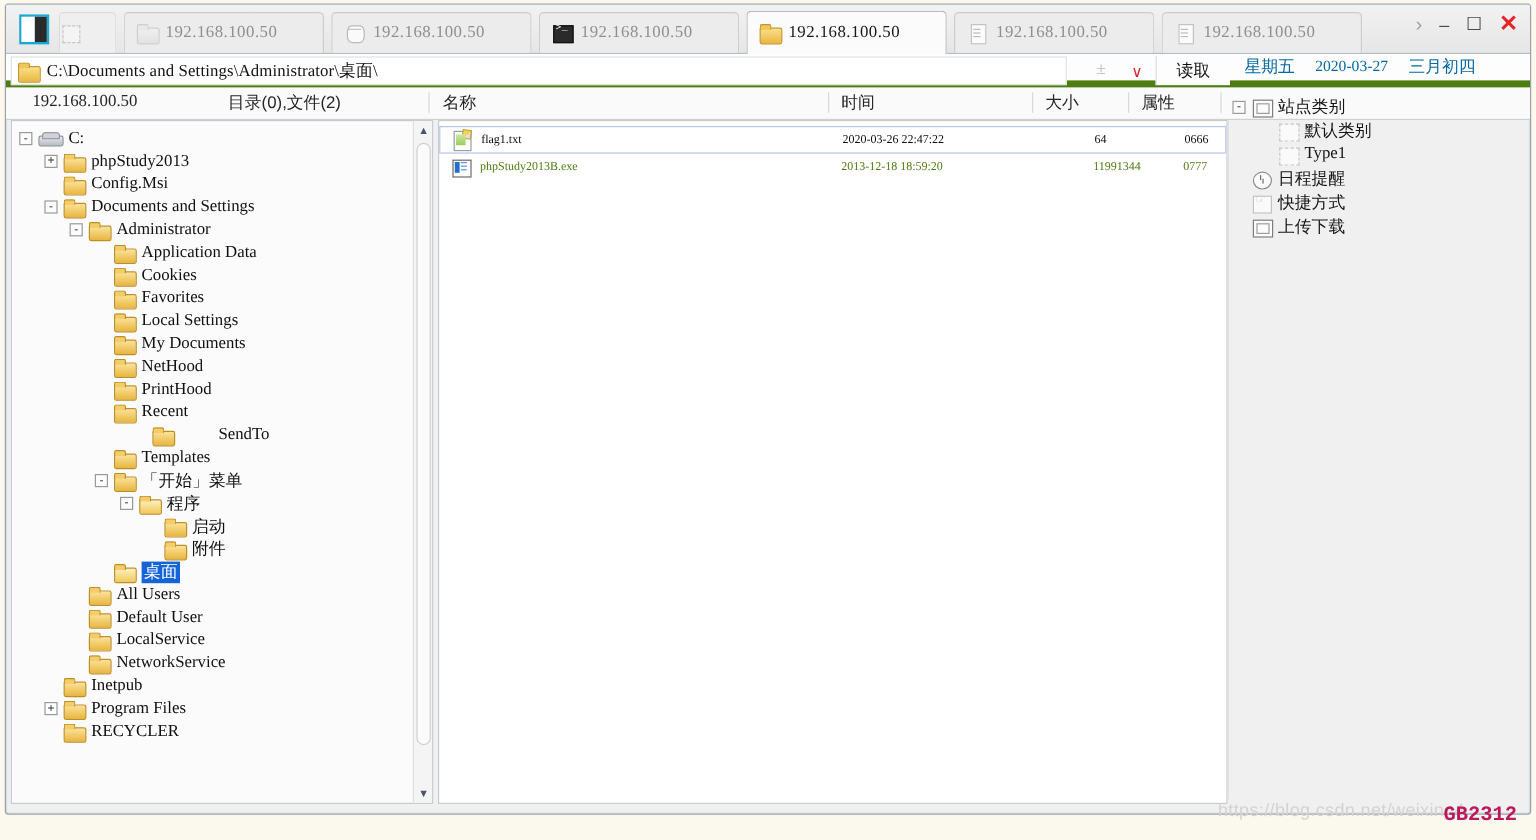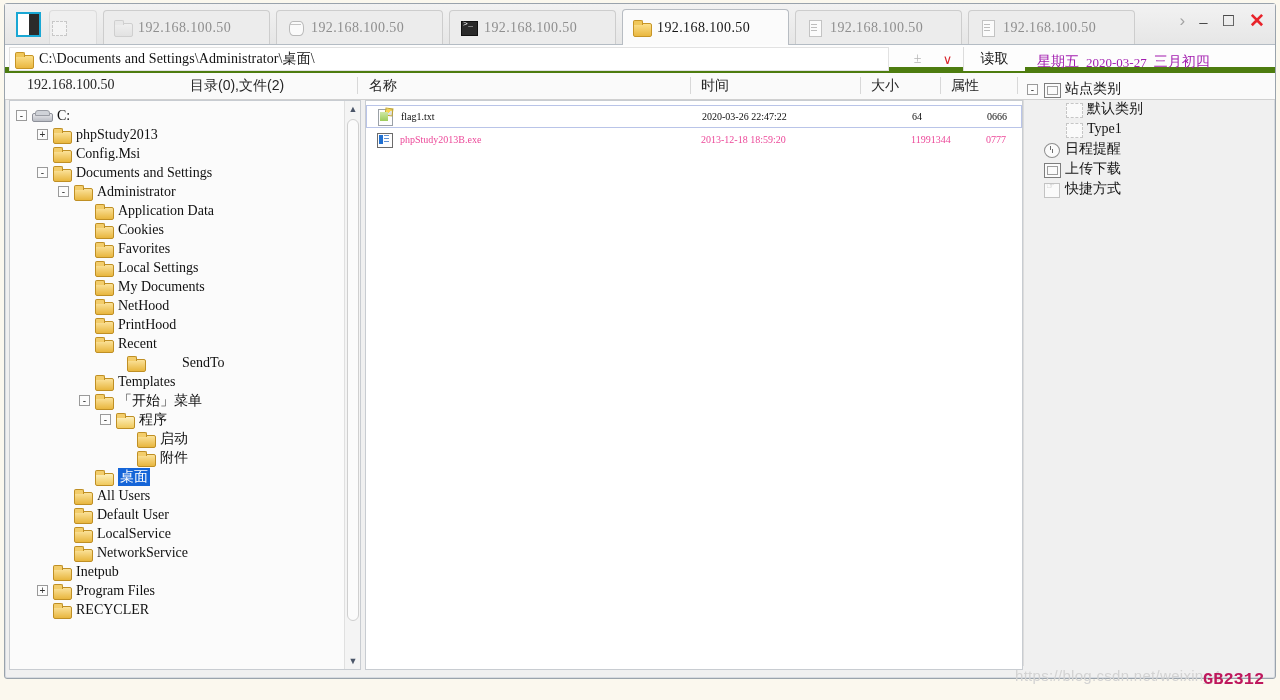--- a/index.html
+++ b/index.html
@@ -156,22 +156,22 @@
   .plusminus { color:#b5b5b5; font-size:14px; font-family:"Liberation Serif",serif; }
   .redchev { color:#d9252c; font-size:13px; }
   .readbtn {
     position:absolute; left:958px; top:2px; width:62px; height:24px;
     border-left:1px solid #dcdcdc;
     display:flex; align-items:center; justify-content:center;
     font-size:14px; color:#111; background:#fdfdfd;
   }
   .datestrip {
     position:absolute; left:1032px; top:2px; height:24px;
-    display:flex; align-items:flex-end; gap:7px;
-    font-size:14px; color:#a21caf;
+    display:flex; align-items:flex-start; gap:17px;
+    font-size:14px; color:#0369a1;
   }
   .datestrip .num { font-family:"Liberation Serif", serif; font-size:13px; }
 
   
   .colstrip {
     position:absolute; left:0; top:69px; width:1270px; height:27px;
     background:#fafafa; border-bottom:1px solid #d0d0d0;
     font-size:14px; color:#262626;
   }
   .colstrip .cell { position:absolute; top:4px; }
@@ -253,21 +253,21 @@
     position:relative; height:23px; display:flex; align-items:center;
     font-family:"Liberation Serif", serif; font-size:10px;
   }
   .frow.selected {
     border:1px solid #b9c4e8; background:#ffffff;
   }
   .frow .fname { position:absolute; left:10px; display:flex; align-items:center; }
   .frow .ftime { position:absolute; left:335px; letter-spacing:0px; }
   .frow .fsize { position:absolute; left:545px; }
   .frow .fattr { position:absolute; left:620px; }
-  .frow.red, .frow.red .fname { color:#ec4899; }
+  .frow.red, .frow.red .fname { color:#4d7c0f; }
   .frow.norm { color:#0e0e0e; }
 
   .ficon { width:16px; height:16px; position:relative; flex:none; margin-right:8px;}
   .ficon.txt::before {
     content:""; position:absolute; left:1px; top:0; width:13px; height:15px;
     background:#fdfdfd; border:1px solid #9aa0a6;
   }
   .ficon.txt::after {
     content:""; position:absolute; left:3px; top:3px; width:8px; height:9px;
     background:linear-gradient(#cfe8a5,#9dcc5a);
@@ -623,27 +623,27 @@
             <span class="rico dash"></span>
             <span class="lbl mono2">Type1</span>
           </div>
           <div class="rnode" style="padding-left: 0px;">
             <span class="rtoggle blank"></span>
             <span class="rico clock"></span>
             <span class="lbl">日程提醒</span>
           </div>
           <div class="rnode" style="padding-left: 0px;">
             <span class="rtoggle blank"></span>
+            <span class="rico hand"></span>
+            <span class="lbl">快捷方式</span>
+          </div>
+          <div class="rnode" style="padding-left: 0px;">
+            <span class="rtoggle blank"></span>
             <span class="rico win"></span>
             <span class="lbl">上传下载</span>
-          </div>
-          <div class="rnode" style="padding-left: 0px;">
-            <span class="rtoggle blank"></span>
-            <span class="rico hand"></span>
-            <span class="lbl">快捷方式</span>
           </div>
         </div>
     </div>
 
     <div class="watermark">https://blog.csdn.net/weixin_4</div>
     <div class="gb2312">GB2312</div>
   </div>
 </div>
 
 </body></html>

